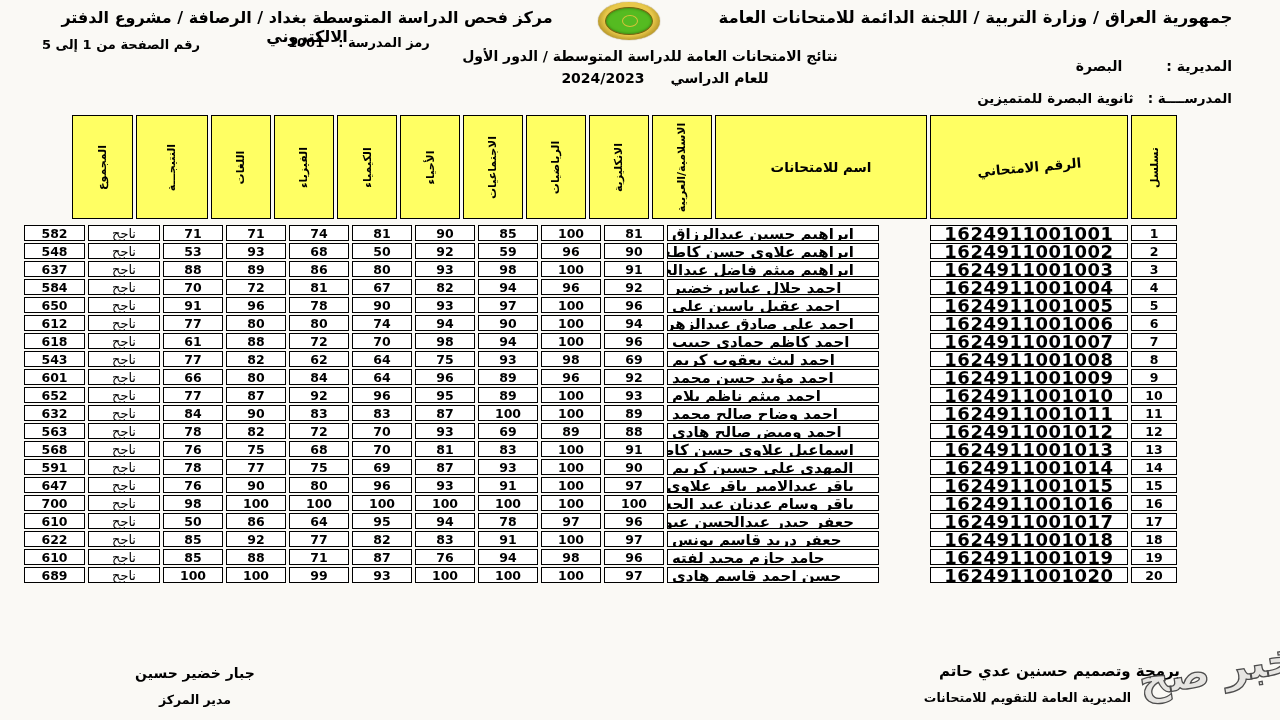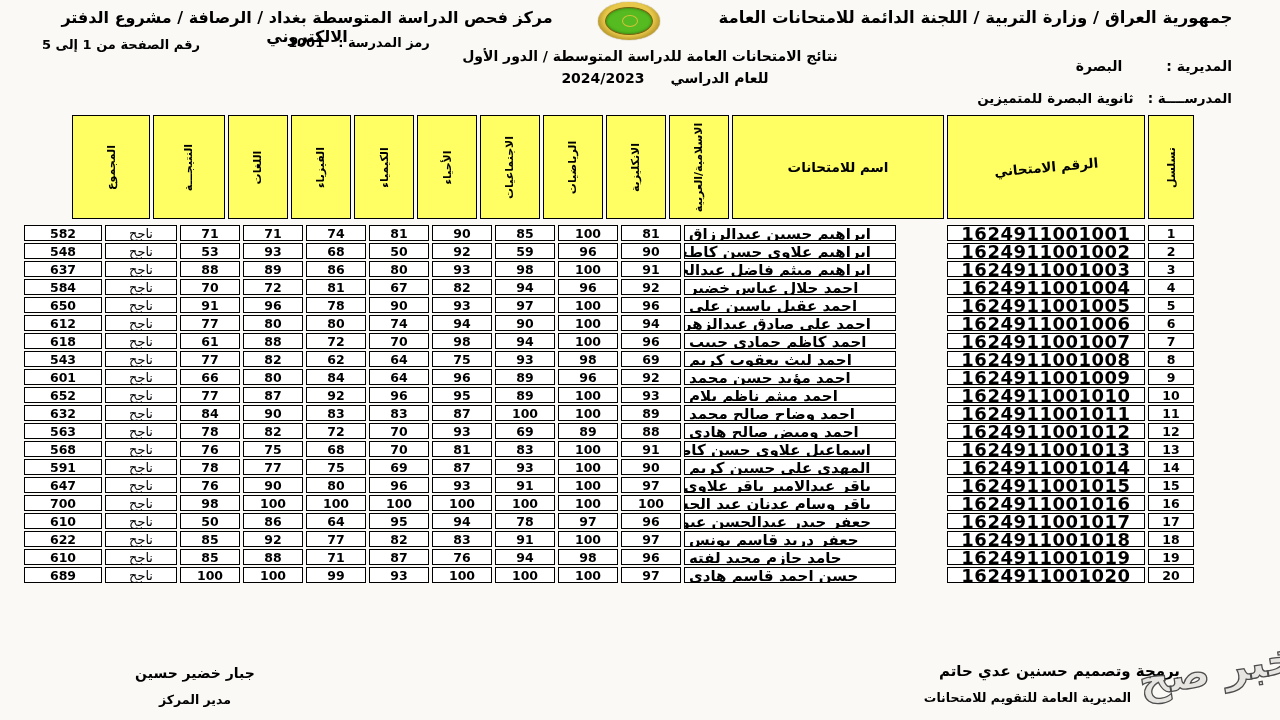--- a/index.html
+++ b/index.html
@@ -43,21 +43,21 @@
          text-align:center;font-weight:bold;font-size:12.5px;overflow:hidden;white-space:nowrap;
          flex:0 0 auto;}
   .dcell.name{text-align:left;padding:0 24px 0 4px;font-size:15px;}
   .dcell.result{font-weight:400;font-size:13px;}
   .dcell.exam{font-size:18px;letter-spacing:0.5px;margin-left:48px;}
   .col-serial{width:46px;}
   .col-exam{width:198px;}
   .col-name{width:212px;}
   .col-sub{width:60px;}
   .col-result{width:72px;}
-  .col-total{width:78px;}
+  .col-total{width:61px;}
 
   
   .f-name{left:95px;top:665px;width:200px;text-align:center;font-size:14px;font-weight:bold;}
   .f-role{left:95px;top:692px;width:200px;text-align:center;font-size:12.5px;font-weight:bold;}
   .f-credit{left:885px;top:662px;width:295px;text-align:right;font-size:15px;font-weight:bold;}
   .f-org{left:885px;top:690px;width:285px;text-align:center;font-size:12.5px;font-weight:bold;}
   .watermark{left:1138px;top:645px;font-size:42px;font-weight:bold;
         color:rgba(90,90,90,0.12);-webkit-text-stroke:1.3px #4d4d4d;
         transform:rotate(-9deg);white-space:nowrap;}
 </style>

